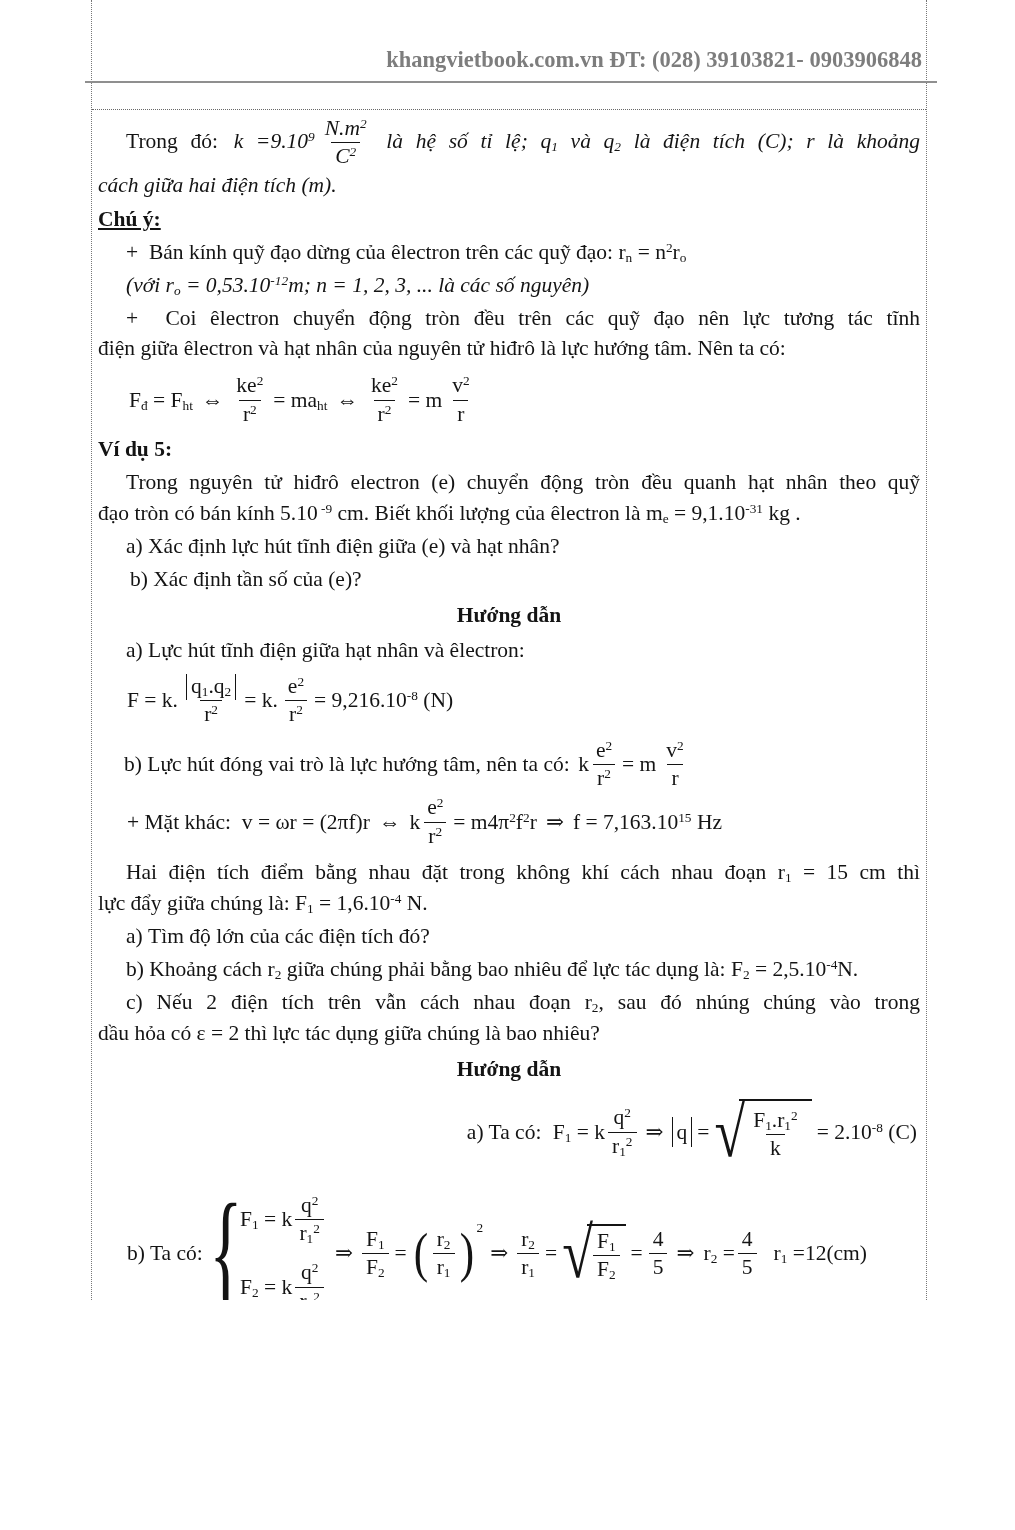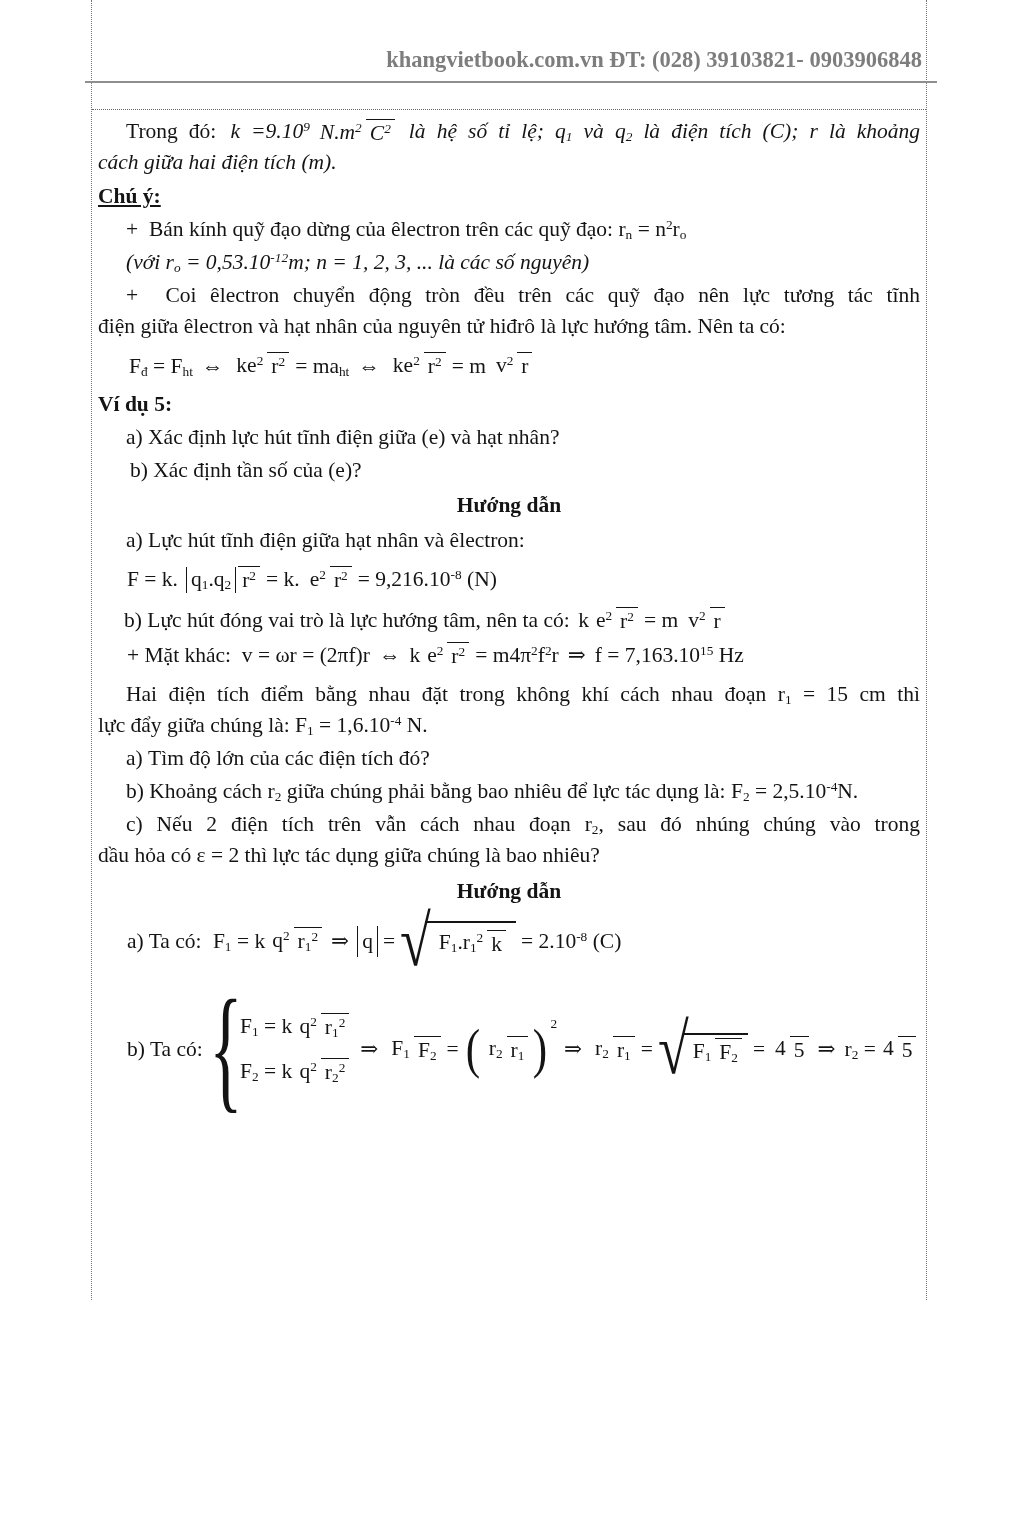--- a/index.html
+++ b/index.html
@@ -32,21 +32,21 @@
   .indent{text-indent:28px;}
   .jpara{text-align:justify; text-align-last:justify;}
   .jpara .cont{display:block; text-indent:0; text-align:left; text-align-last:auto;}
   .item{margin:2px 0;}
   .guide{font-weight:bold; text-align:center; margin:5px 0 4px 0;}
 
   sup{font-size:0.62em; line-height:0; vertical-align:0.55em;}
   sub{font-size:0.62em; line-height:0; vertical-align:-0.25em;}
 
   
-  .frac{display:inline-flex; flex-direction:row; align-items:center;
+  .frac{display:inline-flex; flex-direction:column; align-items:center;
         vertical-align:middle; margin:0 3px; line-height:1.18; text-indent:0;}
   .frac .num{padding:0 4px 1px 4px; white-space:pre;}
   .frac .den{border-top:1.5px solid #141414; padding:1px 4px 0 4px; white-space:pre;}
   .fline{display:flex; align-items:center; flex-wrap:nowrap; margin:8px 0 8px 26px;}
   .tok{margin:0 3px; white-space:pre;}
   .op{margin:0 6px; white-space:pre;}
   .abs{border-left:1.5px solid #141414; border-right:1.5px solid #141414; padding:0 4px; margin:0 2px; white-space:pre;}
   .sqrt{display:inline-flex; align-items:center; margin:0 2px;}
   .sqrt .rad{font-size:56px; line-height:0; transform:scaleY(1.28); margin-right:-6px;}
   .sqrt .radicand{border-top:2px solid #141414; padding:3px 6px 0 6px; display:inline-flex; align-items:center;}
@@ -104,20 +104,24 @@
           <span class="den">r<sup>2</sup></span>
         </span>
       <span class="tok">= m</span>
       <span class="frac">
           <span class="num">v<sup>2</sup></span>
           <span class="den">r</span>
         </span>
     </div>
 
     <div class="heading">Ví dụ 5:</div>
+    <p class="jpara indent">
+      <span>Trong nguyên tử hiđrô electron (e) chuyển động tròn đều quanh hạt nhân theo quỹ</span>
+      <span class="cont">đạo tròn có bán kính 5.10<sup> -9</sup> cm. Biết khối lượng của êlectron là m<sub>e</sub> = 9,1.10<sup>-31</sup> kg .</span>
+    </p>
     <p class="item" style="margin-left:28px;">a) Xác định lực hút tĩnh điện giữa (e) và hạt nhân?</p>
     <p class="item" style="margin-left:32px;">b) Xác định tần số của (e)?</p>
 
     <div class="guide">Hướng dẫn</div>
     <p class="item" style="margin-left:28px;">a) Lực hút tĩnh điện giữa hạt nhân và êlectron:</p>
 
     <div class="fline" style="margin:8px 0 10px 26px;">
       <span class="tok">F = k.</span>
       <span class="frac">
           <span class="num abs">q<sub>1</sub>.q<sub>2</sub></span>
@@ -164,21 +168,21 @@
     </p>
     <p class="item" style="margin-left:28px;">a)&nbsp;Tìm độ lớn của các điện tích đó?</p>
     <p class="item" style="margin-left:28px;">b)&nbsp;Khoảng cách r<sub>2</sub> giữa chúng phải bằng bao nhiêu để lực tác dụng là: F<sub>2</sub> = 2,5.10<sup>-4</sup>N.</p>
     <p class="jpara indent item">
       <span>c)&nbsp;Nếu 2 điện tích trên vẫn cách nhau đoạn r<sub>2</sub>, sau đó nhúng chúng vào trong</span>
       <span class="cont">dầu hỏa có ε = 2 thì lực tác dụng giữa chúng là bao nhiêu?</span>
     </p>
 
     <div class="guide">Hướng dẫn</div>
 
-    <div class="fline" style="margin:14px 0 10px 26px;">
+    <div class="fline" style="margin:14px 0 10px 26px;justify-content:flex-end;">
       <span class="tok">a) Ta có: </span>
       <span class="tok" style="margin-right:0;">F<sub>1</sub> = k</span>
       <span class="frac">
           <span class="num">q<sup>2</sup></span>
           <span class="den">r<sub>1</sub><sup>2</sup></span>
         </span>
       <span class="op">⇒</span>
       <span class="abs">q</span>
       <span class="tok">=</span>
       <span class="sqrt">

